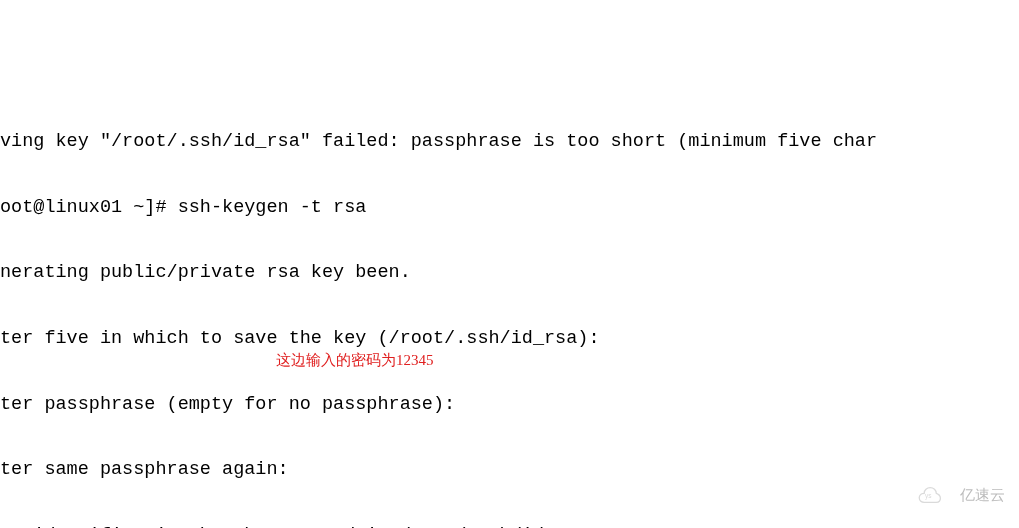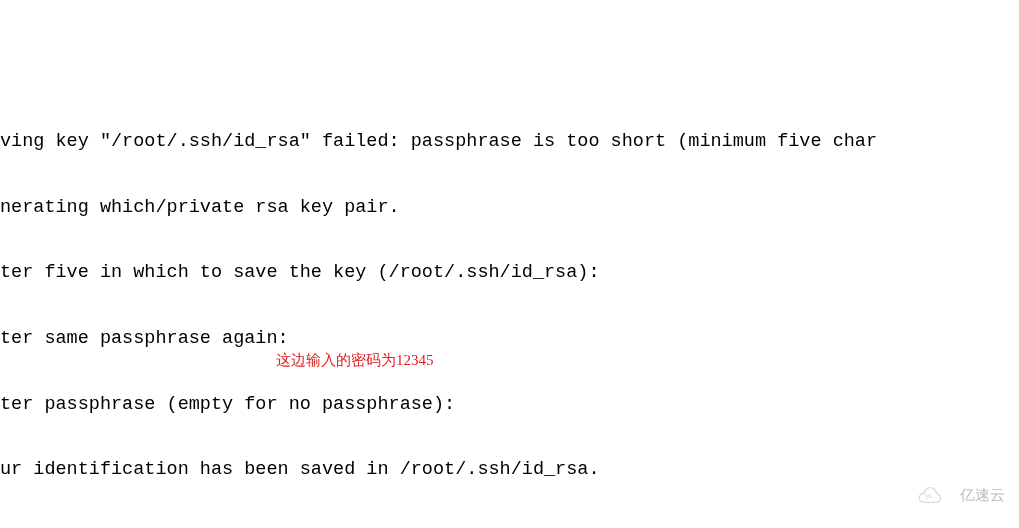--- a/index.html
+++ b/index.html
@@ -53,24 +53,25 @@
       opacity: 0.55;
     }
   </style>
 </head>
 <body>
 
 
 
 <div class="terminal">
   <span class="line">ving key "/root/.ssh/id_rsa" failed: passphrase is too short (minimum five char</span>
-  <span class="line">nerating which/private rsa key pair.</span>
+  <span class="line">oot@linux01 ~]# ssh-keygen -t rsa</span>
+  <span class="line">nerating public/private rsa key been.</span>
   <span class="line">ter five in which to save the key (/root/.ssh/id_rsa):</span>
+  <span class="line">ter passphrase (empty for no passphrase):</span>
   <span class="line">ter same passphrase again:</span>
-  <span class="line">ter passphrase (empty for no passphrase):</span>
   <span class="line">ur identification has been saved in /root/.ssh/id_rsa.</span>
   
   
   
   
   
   
   
   
   

